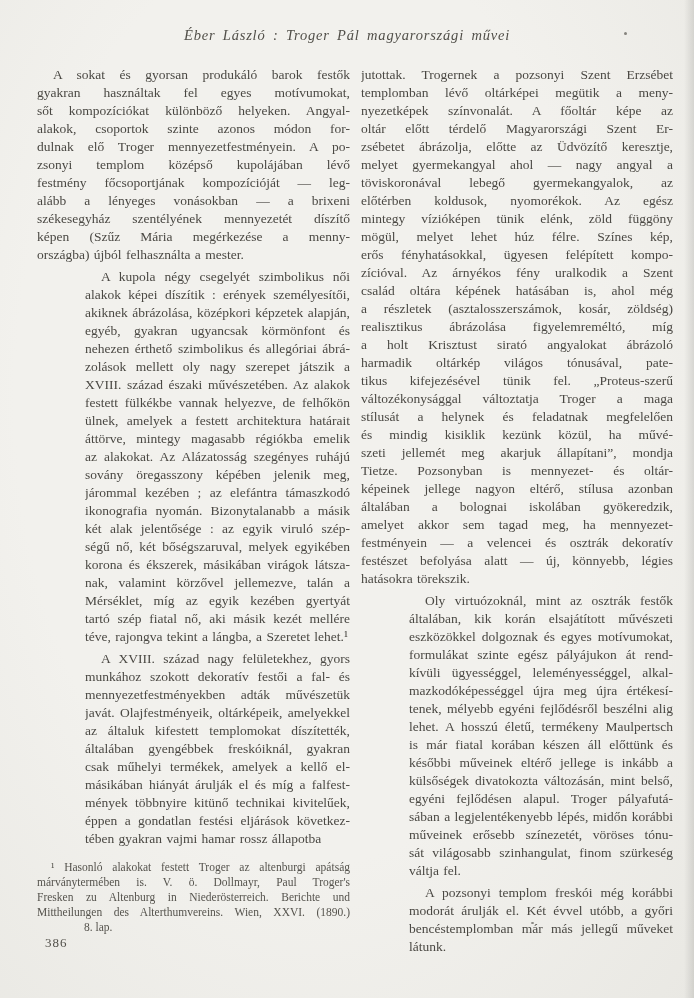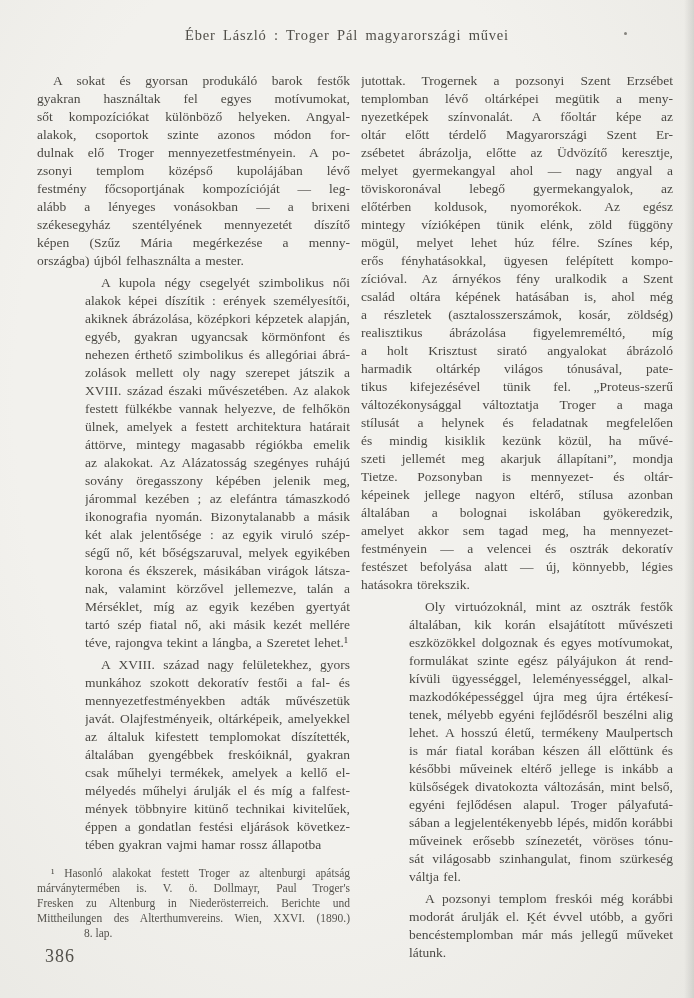--- a/index.html
+++ b/index.html
@@ -11,44 +11,44 @@
     color:#4a4843;
     overflow:hidden;
   }
   .page::after{
     content:"";position:absolute;top:0;right:0;width:10px;height:100%;
     background:linear-gradient(to right, rgba(0,0,0,0), rgba(0,0,0,0.10));
     pointer-events:none;
   }
   .running-header{
     position:absolute;top:27px;left:0;width:100%;
-    text-align:center;font-size:14.5px;
+    text-align:center;font-style:italic;font-size:14.5px;
     letter-spacing:0.8px;word-spacing:3px;color:#514f49;
   }
-  .col{position:absolute;top:72px;font-size:13.5px;}
+  .col{position:absolute;top:66px;font-size:13.5px;}
   .col-left{left:37px;width:313px;}
   .col-right{left:361px;width:312px;}
   .para{margin:0;}
   .para + .para{margin-top:4px;margin-left:48px;}
   .line{
     height:18px;line-height:18px;overflow:hidden;
     text-align:justify;text-align-last:justify;
     word-spacing:1px;
   }
   .line.last{text-align-last:left;}
   .indent .line:first-child{text-indent:16px;}
   .footnote{margin-top:12px;font-size:11.5px;color:#55534d;}
   .fn-line{
     height:15px;line-height:15px;overflow:hidden;
     text-align:justify;text-align-last:justify;
   }
   .fn-line.last{text-align-last:left;margin-left:47px;}
   .fn-line:first-child{text-indent:14px;}
   .page-number{
-    margin-top:5px;font-size:18px;letter-spacing:1px;
+    font-size:13px;letter-spacing:1px;
     text-indent:8px;color:#514f49;
   }
   .speck{position:absolute;border-radius:50%;background:#85837d;}
   .speck-1{top:32px;left:624px;width:3px;height:3px;}
   .speck-2{top:922px;left:531px;width:3px;height:2px;}
 </style>
 </head>
 <body>
 
 <div class="page">
@@ -93,21 +93,21 @@
         <div class="line last">téve, rajongva tekint a lángba, a Szeretet lehet.¹</div>
       </div>
       <div class="para indent">
         <div class="line">A XVIII. század nagy felületekhez, gyors</div>
         <div class="line">munkához szokott dekoratív festői a fal- és</div>
         <div class="line">mennyezetfestményekben adták művészetük</div>
         <div class="line">javát. Olajfestményeik, oltárképeik, amelyekkel</div>
         <div class="line">az általuk kifestett templomokat díszítették,</div>
         <div class="line">általában gyengébbek freskóiknál, gyakran</div>
         <div class="line">csak műhelyi termékek, amelyek a kellő el-</div>
-        <div class="line">mélyedés műhelyi árulják el és míg a falfest-</div>
+        <div class="line">másikában hiányát árulják el és míg a falfest-</div>
         <div class="line">mények többnyire kitünő technikai kivitelűek,</div>
         <div class="line">éppen a gondatlan festési eljárások következ-</div>
         <div class="line last">tében gyakran vajmi hamar rossz állapotba</div>
       </div>
       <div class="footnote">
         <div class="fn-line">¹ Hasonló alakokat festett Troger az altenburgi apátság</div>
         <div class="fn-line">márványtermében is. V. ö. Dollmayr, Paul Troger's</div>
         <div class="fn-line">Fresken zu Altenburg in Niederösterreich. Berichte und</div>
         <div class="fn-line">Mittheilungen des Alterthumvereins. Wien, XXVI. (1890.)</div>
         <div class="fn-line last">8. lap.</div>

